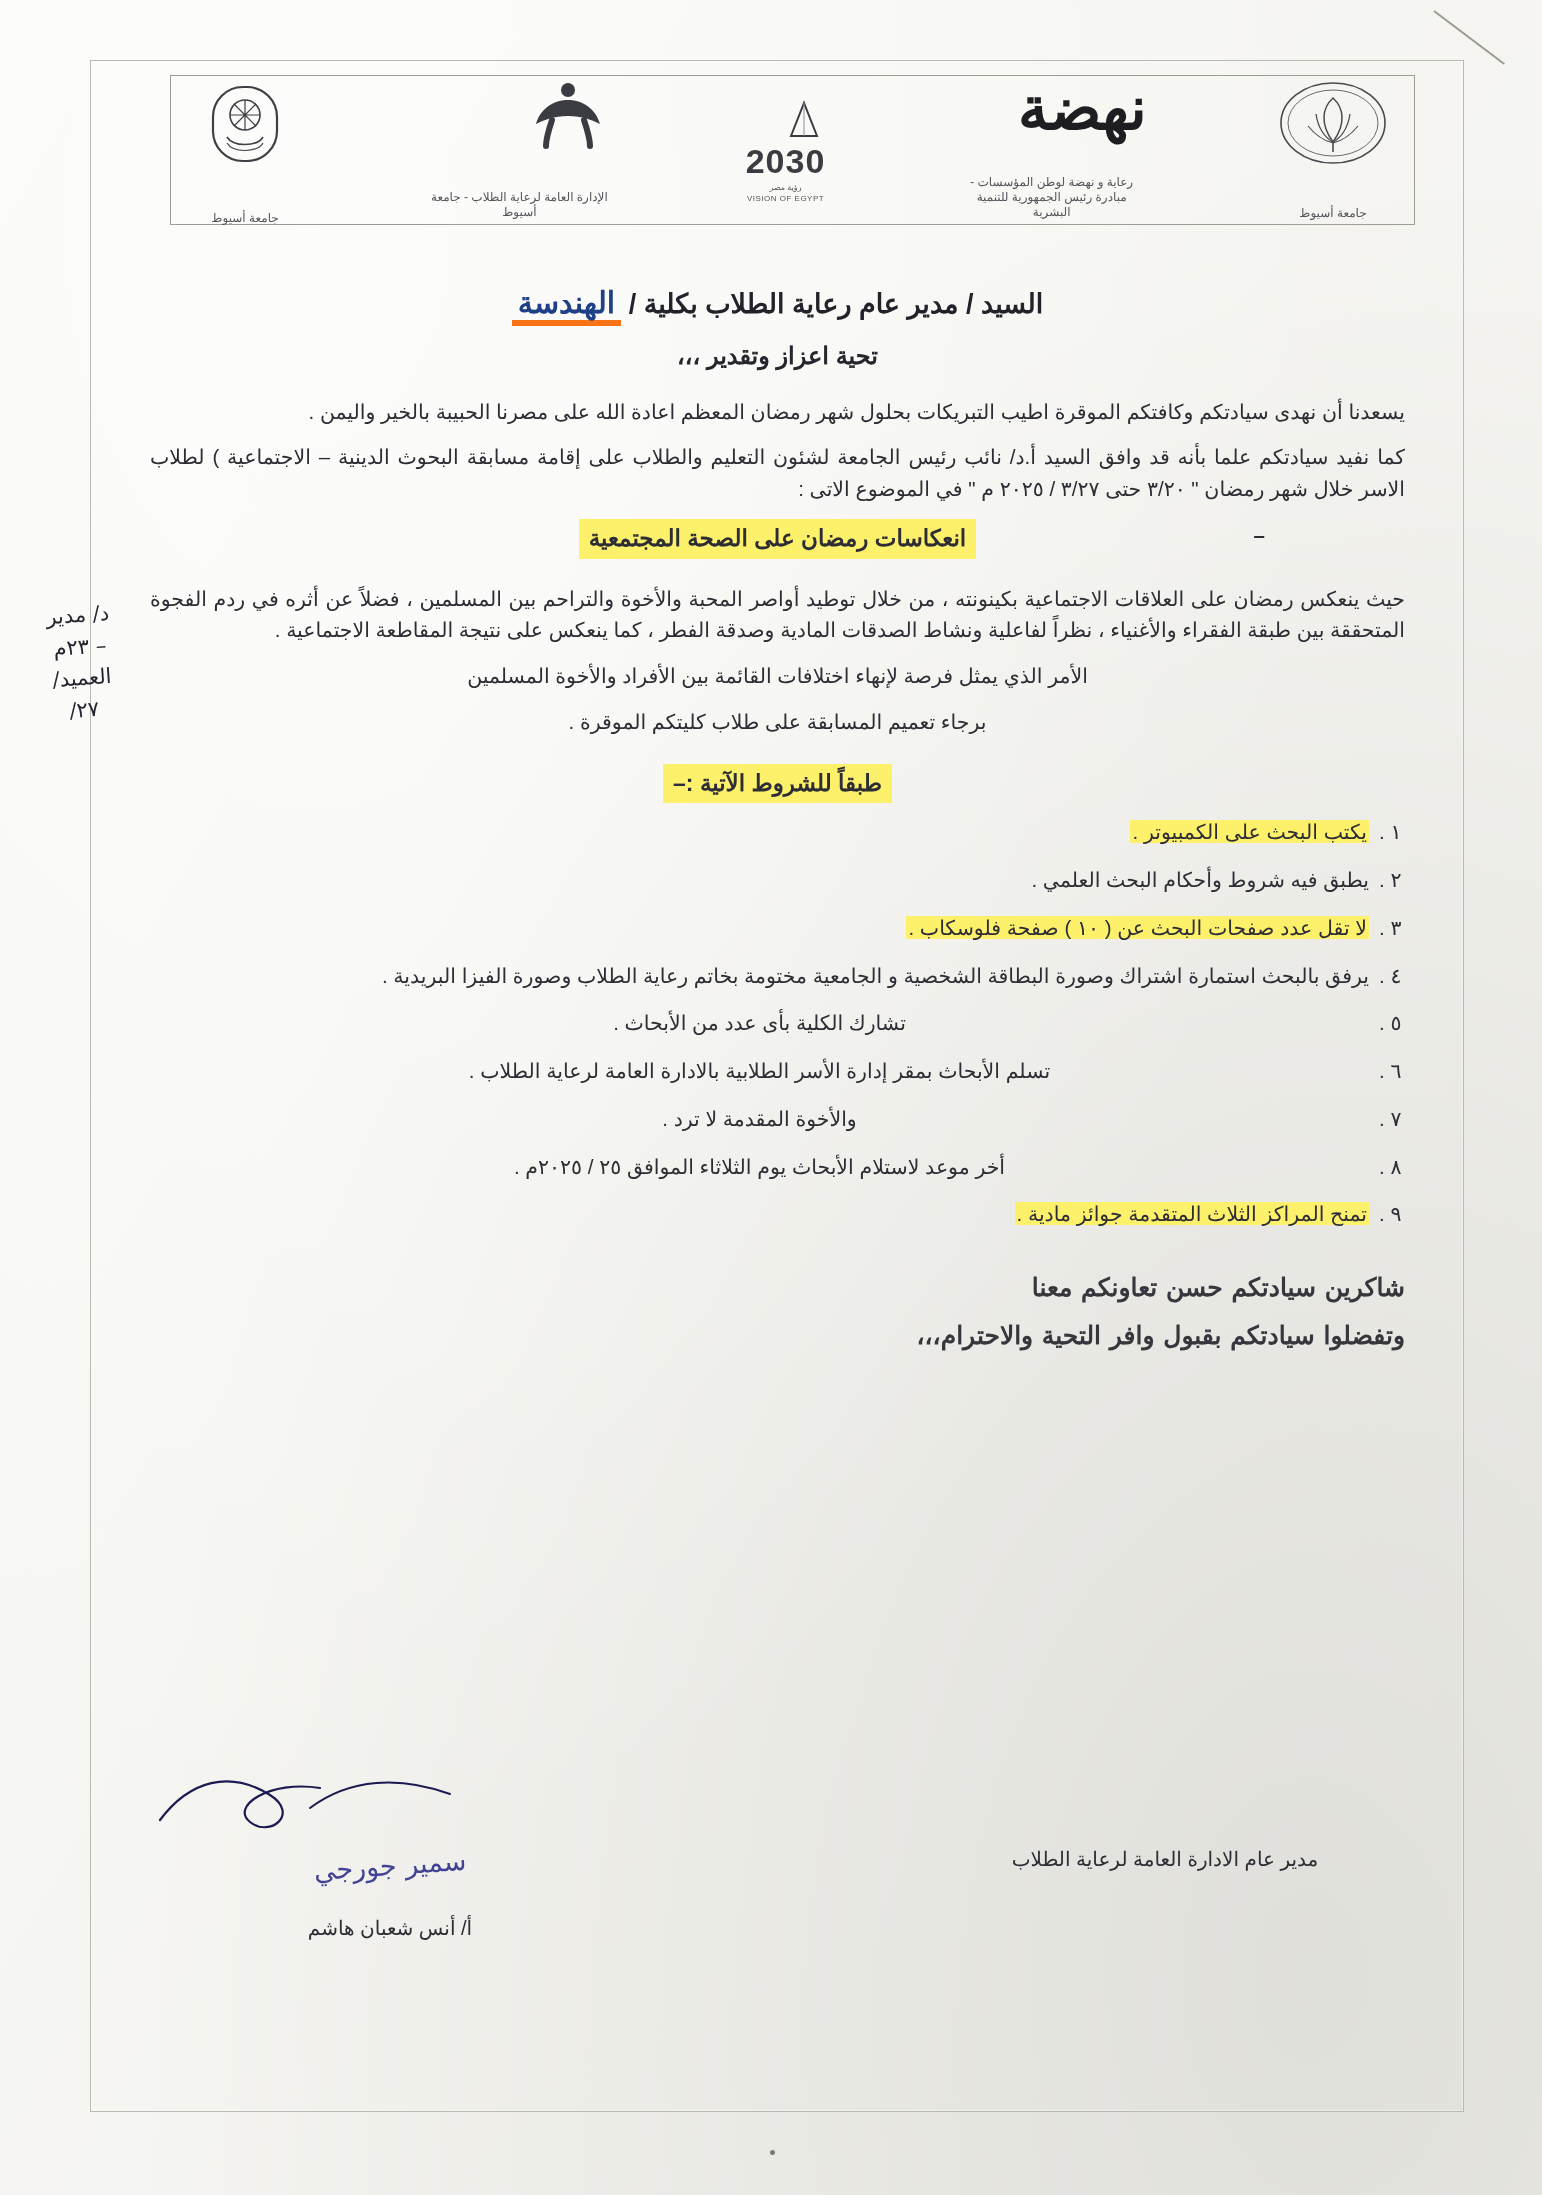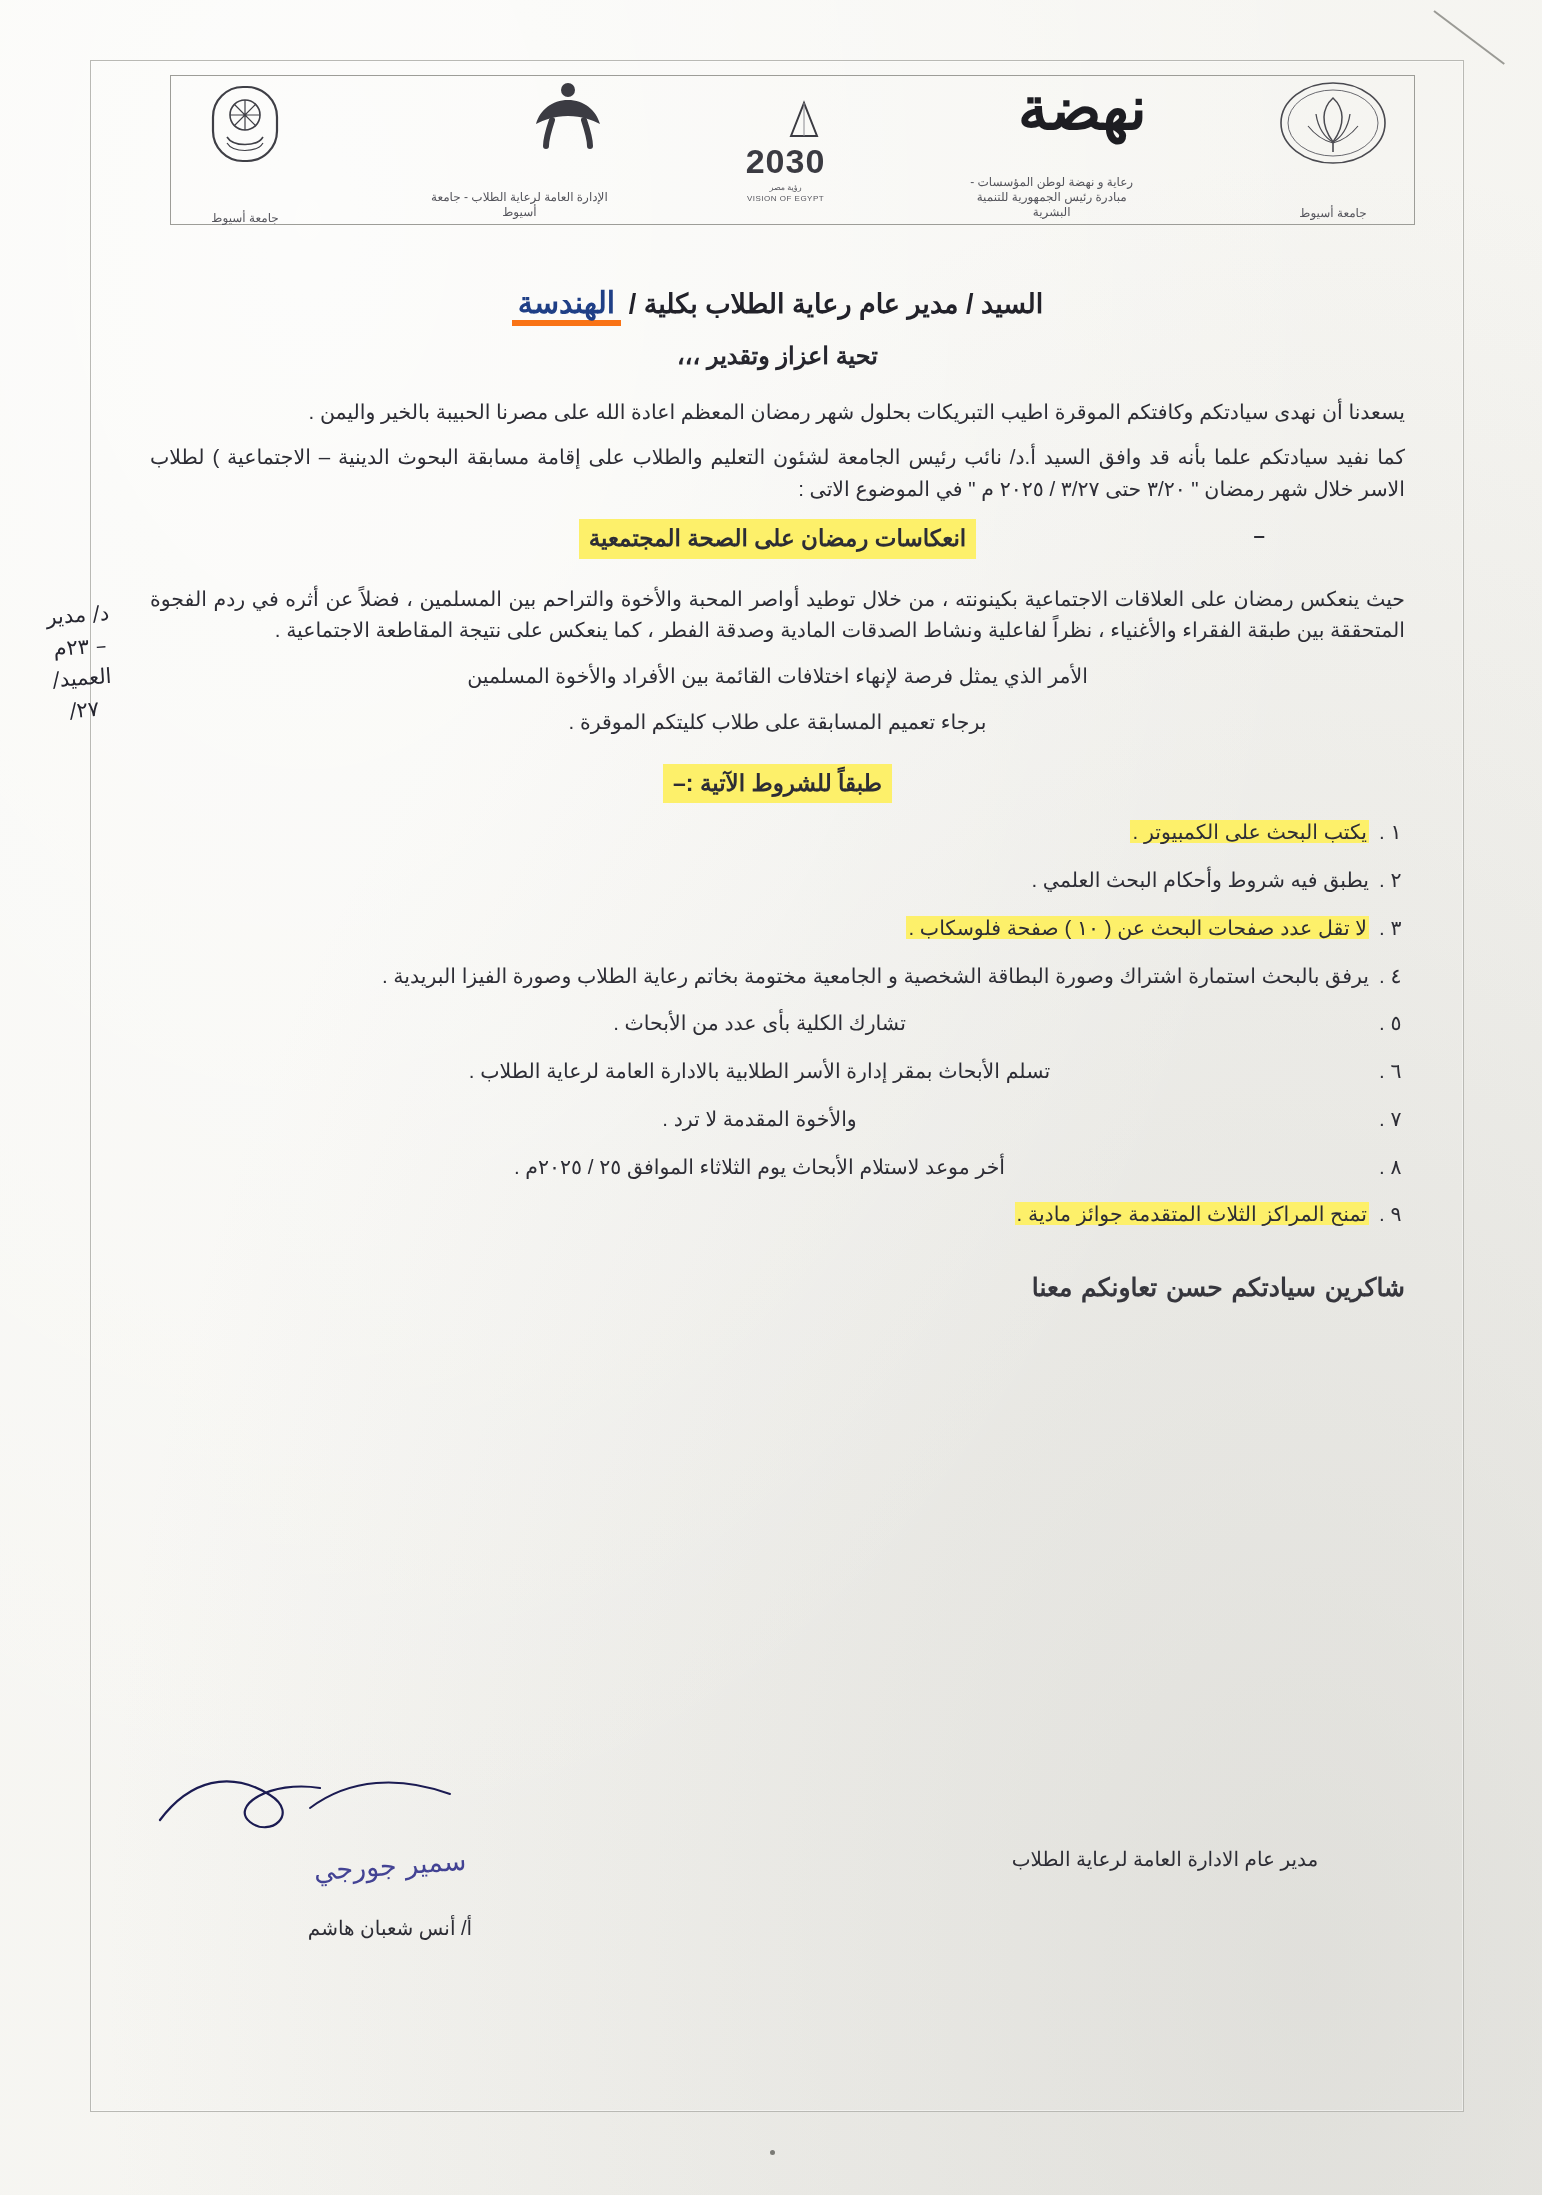--- a/index.html
+++ b/index.html
@@ -383,20 +383,21 @@
         <span class="txt indent-center">أخر موعد لاستلام الأبحاث يوم الثلاثاء الموافق ٢٥ / ٢٠٢٥م .</span>
       </li>
       <li>
         <span class="num">٩ .</span>
         <span class="txt"><mark class="hl">تمنح المراكز الثلاث المتقدمة جوائز مادية .</mark></span>
       </li>
     </ol>
 
     <div class="closing">
       <div>شاكرين سيادتكم حسن تعاونكم معنا</div>
+      <div>وتفضلوا سيادتكم بقبول وافر التحية والاحترام،،،</div>
     </div>
   </div>
 
   <div class="stamp-swirl">
     <svg viewBox="0 0 330 90">
       <path d="M10 60 C40 20 80 10 120 35 C150 54 120 78 100 62 C80 46 120 20 170 28" fill="none" stroke="#1b1b52" stroke-width="2.2" stroke-linecap="round"></path>
       <path d="M160 48 C200 18 250 16 300 34" fill="none" stroke="#1b1b52" stroke-width="2" stroke-linecap="round"></path>
     </svg>
   </div>
 

